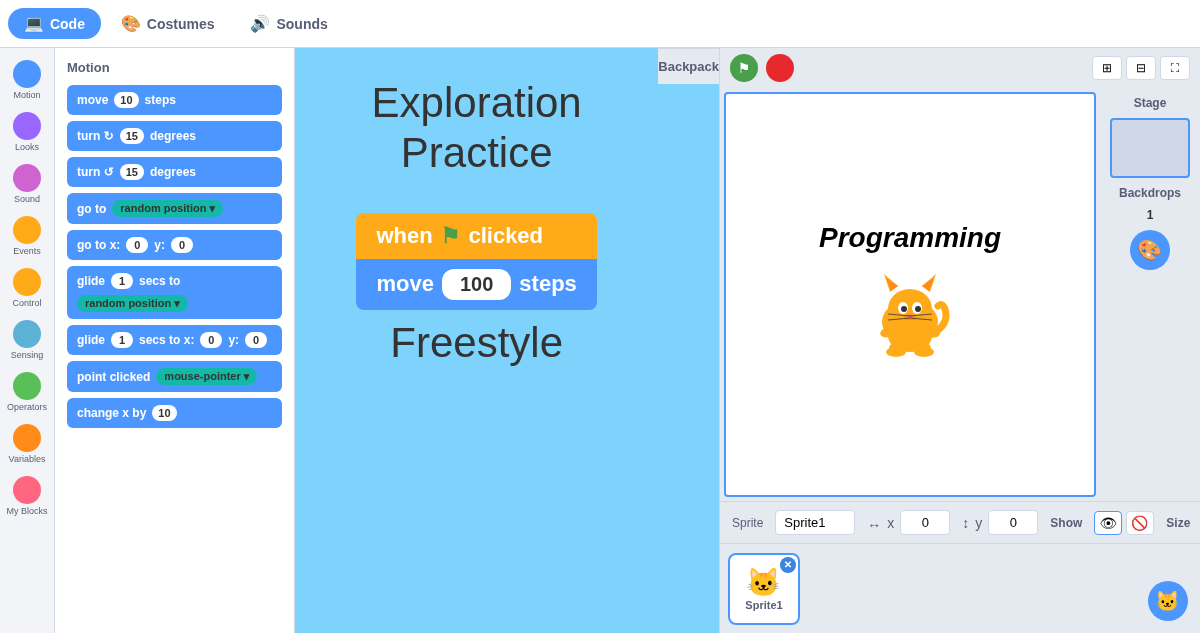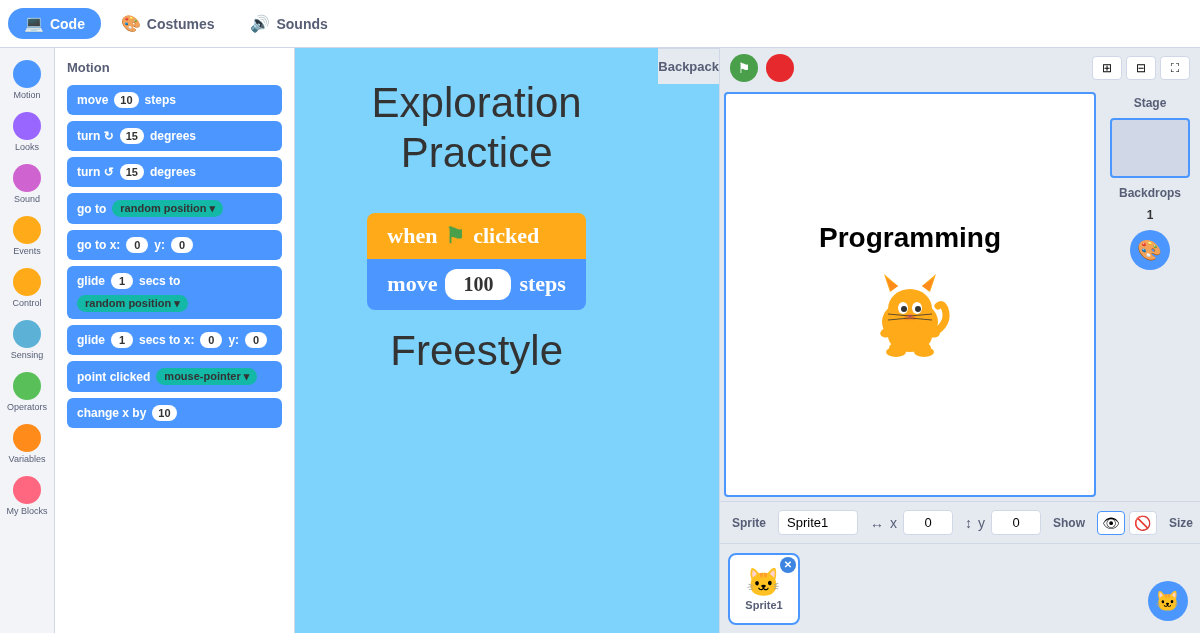--- a/index.html
+++ b/index.html
@@ -54,21 +54,21 @@
     
     .blocks-list::-webkit-scrollbar { width: 5px; }
     .blocks-list::-webkit-scrollbar-thumb { background: #c0c8d8; border-radius: 3px; }
 
     
     .content-area {
       flex: 1; background: #7dd3fc; display: flex; flex-direction: row; position: relative; overflow: hidden;
     }
     .content-scroll { flex: 1; overflow-y: auto; display: flex; flex-direction: column; align-items: center; padding: 30px 20px; }
     .content-title { font-size: 42px; font-weight: 400; color: #333; text-align: center; line-height: 1.2; margin-bottom: 24px; }
-    .code-block-visual { margin: 10px 0 16px; font-family: Liberation Serif, serif; }
+    .code-block-visual { margin: 10px 0 8px; }
     .hat-block {
       background: #ffab19; border-radius: 8px 8px 0 0; padding: 10px 20px; display: flex; align-items: center; gap: 8px; font-size: 22px; font-weight: 700; color: #fff; position: relative;
     }
     .motion-block-visual {
       background: #4c97ff; border-radius: 0 0 8px 8px; padding: 10px 20px; display: flex; align-items: center; gap: 8px; font-size: 22px; font-weight: 700; color: #fff;
     }
     .block-input-visual {
       background: #fff; color: #333; border-radius: 12px; padding: 4px 18px; font-size: 20px; font-weight: 700;
     }
     .content-subtitle { font-size: 42px; font-weight: 400; color: #333; text-align: center; line-height: 1.2; }
@@ -88,36 +88,36 @@
     .green-flag { width: 28px; height: 28px; background: #4a9f4a; border-radius: 50%; display: flex; align-items: center; justify-content: center; cursor: pointer; color: #fff; font-size: 14px; }
     .stop-btn { width: 28px; height: 28px; background: #e6292d; border-radius: 50%; cursor: pointer; }
     .stage-layout-btns { display: flex; gap: 4px; margin-left: auto; }
     .stage-layout-btn { width: 30px; height: 24px; background: #fff; border: 1px solid #d0d8e8; border-radius: 4px; display: flex; align-items: center; justify-content: center; cursor: pointer; font-size: 12px; }
 
     
     .stage-area {
       flex: 1; display: flex; overflow: hidden;
     }
     .stage-canvas {
-      flex: 1; background: #fff; border: 2px solid #4c97ff; margin: 4px; border-radius: 4px; display: flex; align-items: center; justify-content: center; position: relative; overflow: hidden;
+      flex: 1; background: #fff; border: 2px solid #4c97ff; margin: 4px; border-radius: 4px; display: flex; align-items: center; justify-content: center; position: relative; overflow: hidden; font-style: italic;
     }
     .stage-title-text { font-size: 28px; font-weight: 900; color: #000; text-align: center; line-height: 1.2; }
 
     
     .stage-right { width: 100px; display: flex; flex-direction: column; align-items: center; padding: 8px 4px; gap: 8px; background: #e5e9f0; }
     .stage-label { font-size: 12px; font-weight: 700; color: #575e75; }
     .stage-thumb { width: 80px; height: 60px; background: #d0d8e8; border-radius: 4px; border: 2px solid #4c97ff; }
     .backdrops-label { font-size: 12px; color: #575e75; font-weight: 600; }
     .backdrops-count { font-size: 12px; font-weight: 700; color: #333; }
 
     
     .sprite-info-bar {
       background: #e5e9f0; border-top: 1px solid #d0d8e8; padding: 8px 12px; display: flex; align-items: center; gap: 12px; flex-shrink: 0;
     }
-    .sprite-label { font-size: 12px; color: #575e75; font-weight: 700; }
+    .sprite-label { font-size: 12px; color: #575e75; font-weight: 400; }
     .sprite-name-input { border: 1px solid #d0d8e8; border-radius: 4px; padding: 4px 8px; font-size: 13px; width: 80px; }
     .sprite-coord-group { display: flex; align-items: center; gap: 6px; }
     .coord-icon { font-size: 14px; color: #575e75; }
     .coord-input { border: 1px solid #d0d8e8; border-radius: 4px; padding: 4px 8px; font-size: 13px; width: 50px; text-align: center; }
     .show-label { font-size: 12px; color: #575e75; font-weight: 600; }
     .show-btns { display: flex; gap: 4px; }
     .show-btn { width: 28px; height: 24px; border: 1px solid #d0d8e8; border-radius: 4px; background: #fff; display: flex; align-items: center; justify-content: center; cursor: pointer; font-size: 14px; }
     .show-btn.active { border-color: #4c97ff; }
     .size-label { font-size: 12px; color: #575e75; font-weight: 600; }
 

